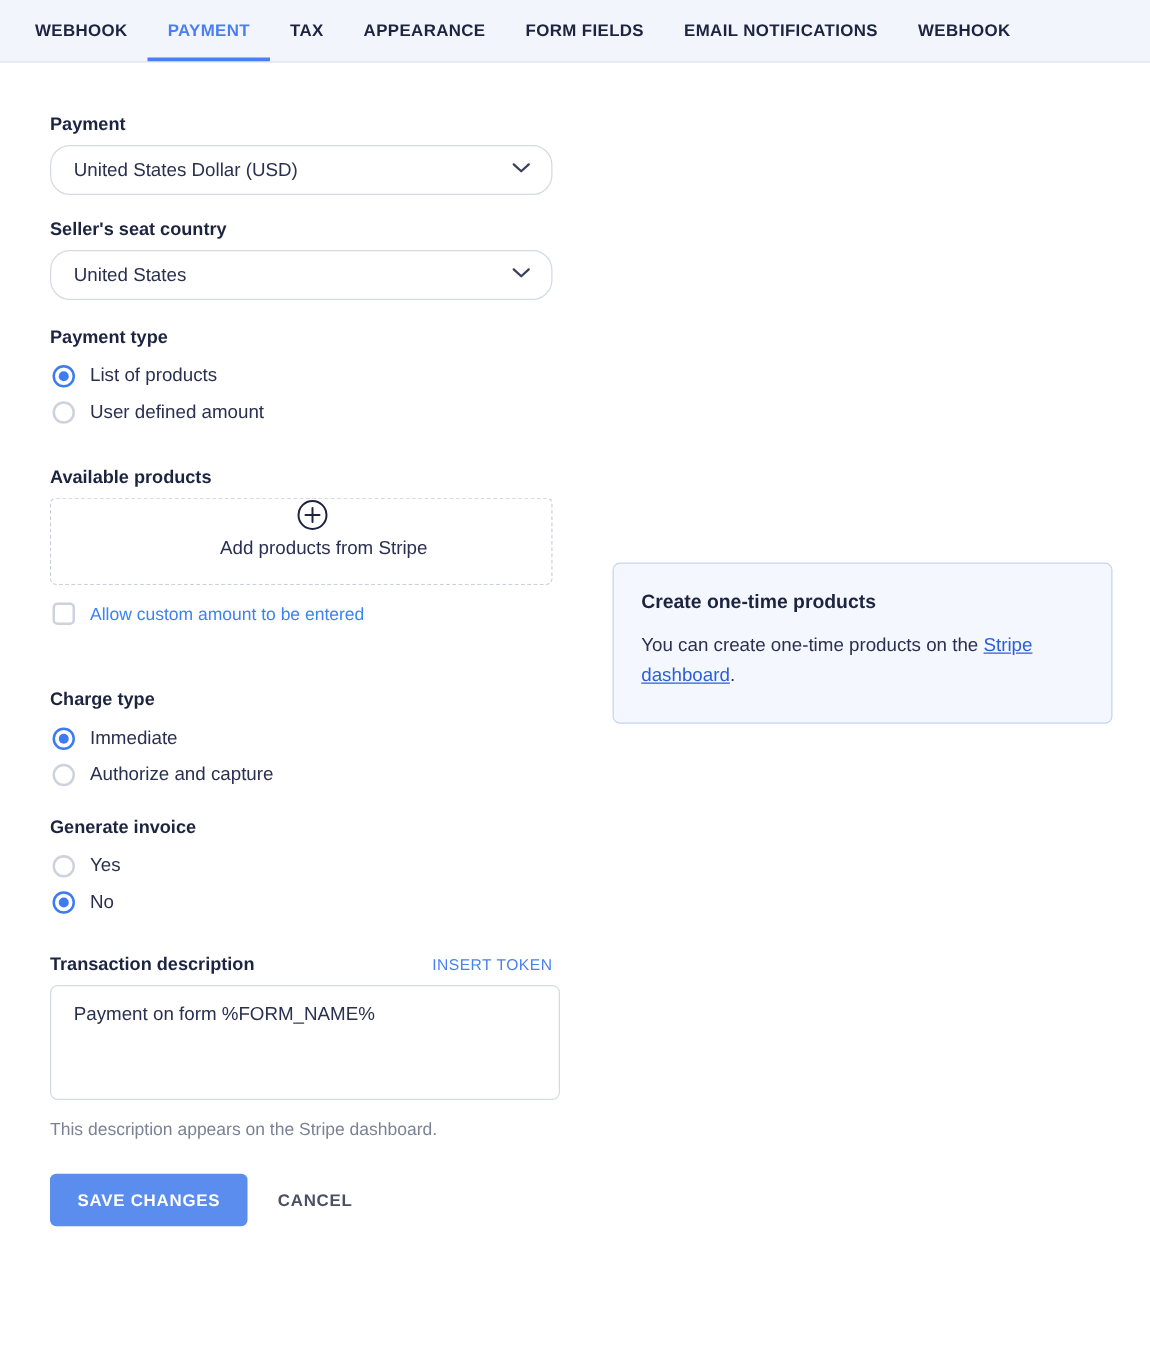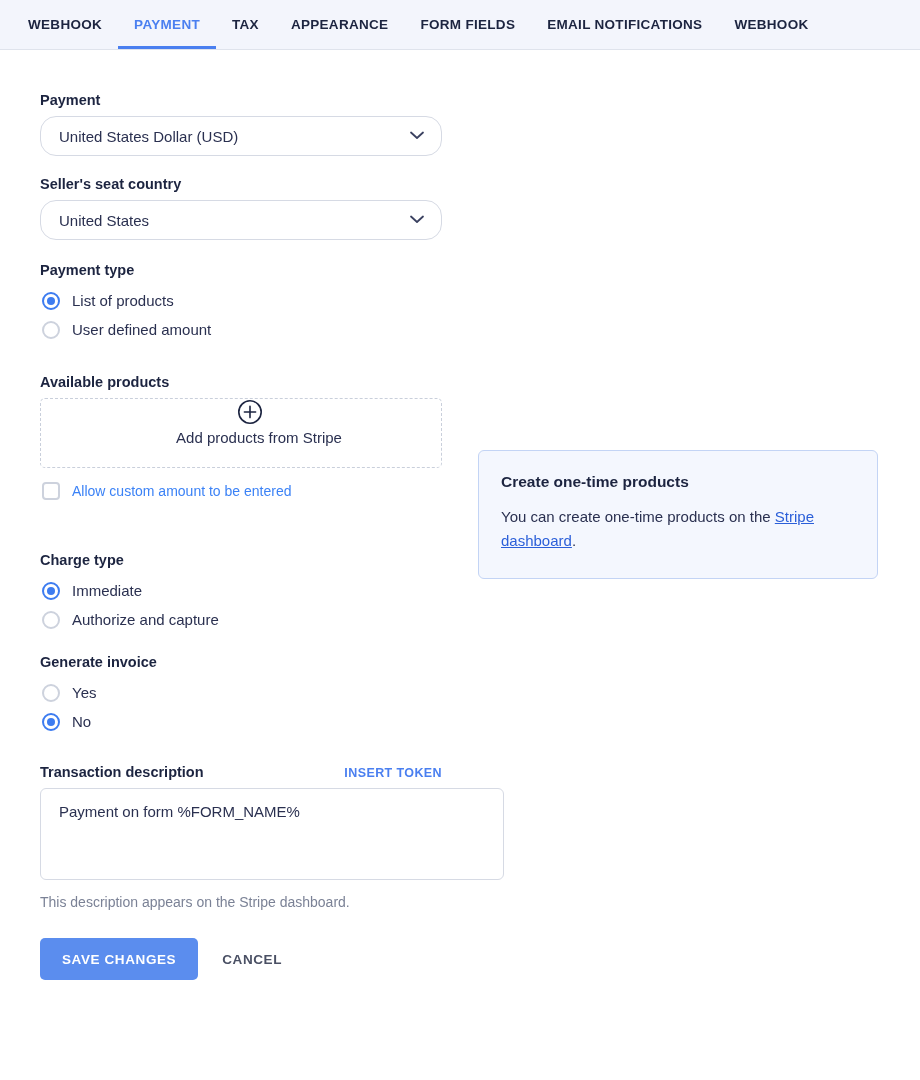--- a/index.html
+++ b/index.html
@@ -129,21 +129,21 @@
   }
   .addbox-text {
     font-size: 15px;
     color: #2a3050;
     margin-left: 18px;
   }
 
   
   .infocard {
     position: absolute;
-    left: 478px;
+    left: 490px;
     top: 400px;
     width: 400px;
     border: 1px solid #c3d4f5;
     border-radius: 6px;
     background: #f4f7fe;
     padding: 22px 24px 24px 22px;
   }
   .infocard-title {
     font-size: 15.5px;
     font-weight: bold;
@@ -164,27 +164,27 @@
   
   .ta-head {
     width: 402px;
     display: flex;
     align-items: baseline;
     justify-content: space-between;
     margin-bottom: 8px;
   }
   .insert-token {
     font-size: 12.5px;
-    font-weight: bold;
+    font-weight: normal;
     letter-spacing: 0.4px;
     color: #4a7ff0;
     cursor: pointer;
   }
   .textarea {
-    width: 464px;
+    width: 408px;
     height: 92px;
     border: 1px solid #d6dae4;
     border-radius: 6px;
     background: #fff;
     padding: 14px 18px;
     font-size: 15px;
     color: #2a3050;
     font-family: "Liberation Sans", sans-serif;
     resize: none;
     outline: none;

